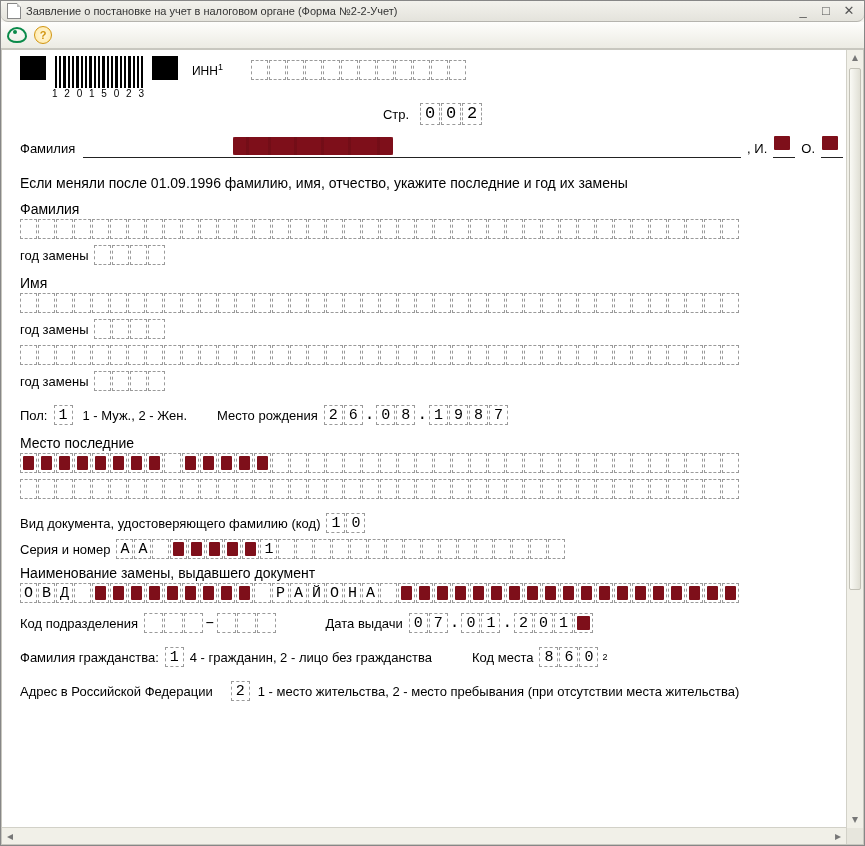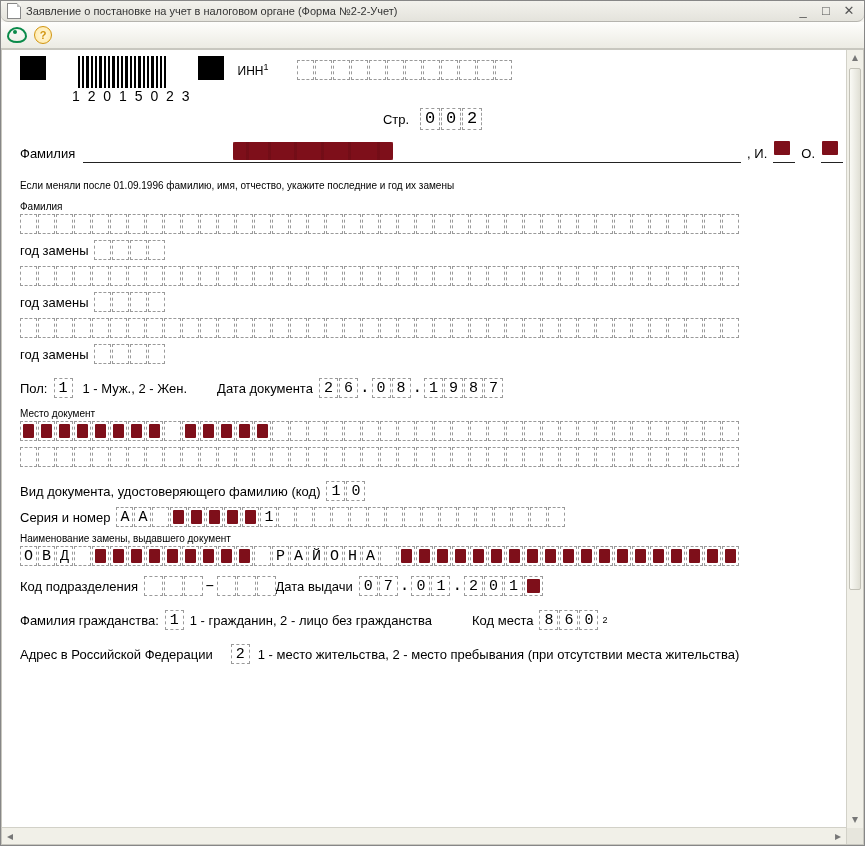--- a/index.html
+++ b/index.html
@@ -145,21 +145,21 @@
 
   
   .top-area { display:flex; align-items:flex-start; gap: 14px; }
   .barcode-block { display:flex; align-items:flex-start; gap:6px;}
   .sq { width:26px; height:24px; background:#000;}
   .barcode { display:flex; flex-direction:column; align-items:center;}
   .bars { display:flex; height:32px; align-items:stretch;}
   .bw { width:2px; background:#000;}
   .bwt { width:3px; background:#000;}
   .bs { width:2px; background:#fff;}
-  .barcode-digits { font-size:14px; letter-spacing:2px; font-family:Arial;margin-left:20px;}
+  .barcode-digits { font-size:10px; letter-spacing:2px; font-family:Arial;}
   .inn-block { display:flex; align-items:center; gap:22px; margin-top:4px;}
   .page-row { text-align:center; margin: 4px 0 10px 0; font-size:13px;
     display:flex; justify-content:center; align-items:center; gap:11px;}
   .page-cells .cell { font-size: 17px; width:20px; height:22px;}
   .redacted {
     display:inline-block;
     height: 16px;
     background: #7e0f1a;
     border-radius: 2px;
     position:relative;
@@ -173,21 +173,21 @@
         #7e0f1a 24% 38%, #6a0c15 38% 40%, #7e0f1a 40% 55%, #6a0c15 55% 57%,
         #7e0f1a 57% 72%, #6a0c15 72% 74%, #7e0f1a 74% 90%, #6a0c15 90% 92%,
         #7e0f1a 92% 100%);
     opacity:.55;
   }
   .redacted-cell {
     position:absolute; inset:2px;
     background:#7e0f1a;
     border-radius:1px;
   }
-  .section-title { font-size: 10px; margin: 10px 0 2px 0;}
+  .section-title { font-size: 14px; margin: 10px 0 2px 0;}
   .mt6 { margin-top:6px;}
   .mt10 { margin-top:10px;}
   .mt14 { margin-top:14px;}
   .relblk { position:relative;}
 
   .small-red-block {
     width:16px;height:14px;background:#7e0f1a;border-radius:1px;
     position:relative; top:-2px;
   }
 </style>
@@ -359,20 +359,21 @@
       <div class="row mt6">
         <span class="label">год замены</span>
         <div class="cells" id="prev-surname-year">
             <div class="cell"></div>
             <div class="cell"></div>
             <div class="cell"></div>
             <div class="cell"></div>
           </div>
       </div>
 
+      <div class="section-title">Имя</div>
       <div class="cells" id="prev-name-cells">
           <div class="cell"></div>
           <div class="cell"></div>
           <div class="cell"></div>
           <div class="cell"></div>
           <div class="cell"></div>
           <div class="cell"></div>
           <div class="cell"></div>
           <div class="cell"></div>
           <div class="cell"></div>
@@ -469,40 +470,40 @@
             <div class="cell"></div>
           </div>
       </div>
 
       <div class="row mt14">
         <span class="label">Пол:</span>
         <div class="cells">
             <div class="cell wide">1</div>
           </div>
         <span class="inline-label" style="margin-left:10px;margin-right:30px;">1 - Муж., 2 - Жен.</span>
-        <span class="label">Дата документа</span>
+        <span class="label">Место рождения</span>
         <div class="cells" id="birth-day">
             <div class="cell wide">2</div>
             <div class="cell wide">6</div>
           </div>
         <span class="dotsep">.</span>
         <div class="cells" id="birth-month">
             <div class="cell wide">0</div>
             <div class="cell wide">8</div>
           </div>
         <span class="dotsep">.</span>
         <div class="cells" id="birth-year">
             <div class="cell wide">1</div>
             <div class="cell wide">9</div>
             <div class="cell wide">8</div>
             <div class="cell wide">7</div>
           </div>
       </div>
 
-      <div class="section-title mt10">Место документ</div>
+      <div class="section-title mt10">Место последние</div>
       <div class="cells relblk" id="birthplace-row1">
           <div class="cell">
             <div class="redacted-cell"></div>
           </div>
           <div class="cell">
             <div class="redacted-cell"></div>
           </div>
           <div class="cell">
             <div class="redacted-cell"></div>
           </div>
@@ -762,21 +763,21 @@
             <div class="cell wide"></div>
             <div class="cell wide"></div>
             <div class="cell wide"></div>
           </div>
         <span class="dash">–</span>
         <div class="cells" id="subdiv-b">
             <div class="cell wide"></div>
             <div class="cell wide"></div>
             <div class="cell wide"></div>
           </div>
-        <span class="label" style="">Дата выдачи</span>
+        <span class="label" style="margin-left:50px;">Дата выдачи</span>
         <div class="cells" id="issue-day">
             <div class="cell wide">0</div>
             <div class="cell wide">7</div>
           </div>
         <span class="dotsep">.</span>
         <div class="cells" id="issue-month">
             <div class="cell wide">0</div>
             <div class="cell wide">1</div>
           </div>
         <span class="dotsep">.</span>
@@ -788,21 +789,21 @@
               <div class="redacted-cell"></div>
             </div>
           </div>
       </div>
 
       <div class="row mt14">
         <span class="label">Фамилия гражданства:</span>
         <div class="cells">
             <div class="cell wide">1</div>
           </div>
-        <span class="inline-label" style="margin-left:6px;margin-right:40px;">1 - гражданин, 2 - лицо без гражданства</span>
+        <span class="inline-label" style="margin-left:6px;margin-right:40px;">4 - гражданин, 2 - лицо без гражданства</span>
         <span class="label">Код места</span>
         <div class="cells" id="country-cells">
             <div class="cell wide">8</div>
             <div class="cell wide">6</div>
             <div class="cell wide">0</div>
           </div>
         <span class="sup" style="margin-left:4px;">2</span>
       </div>
 
       <div class="row mt14">

